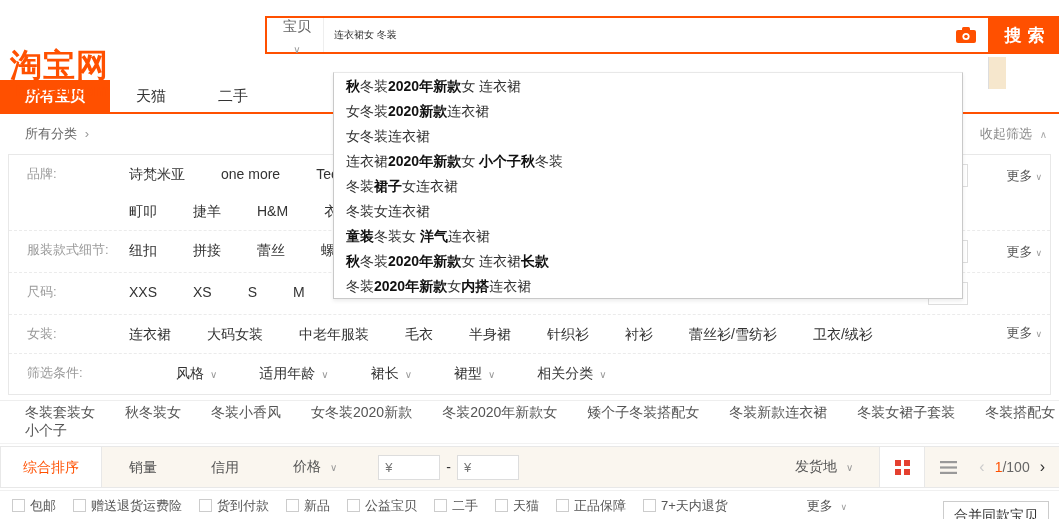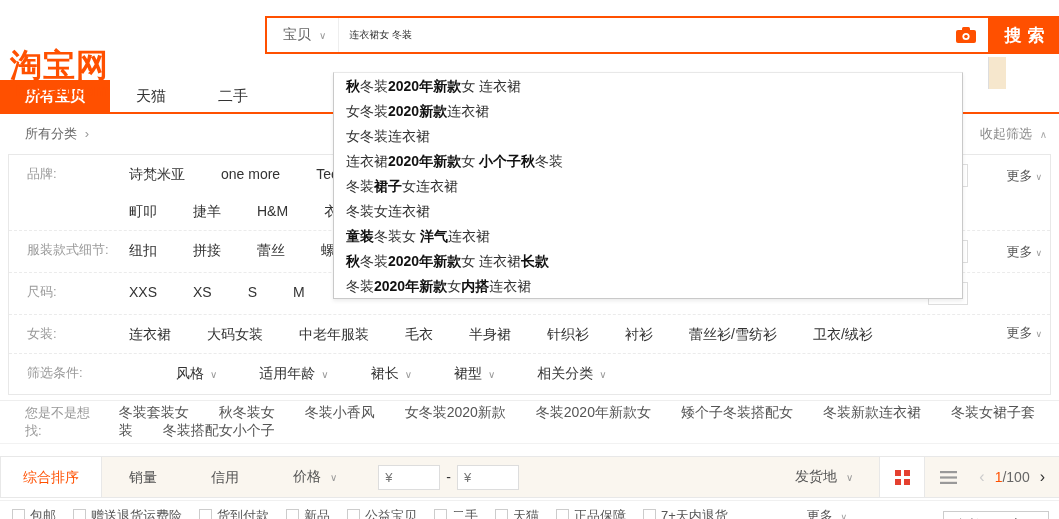--- a/index.html
+++ b/index.html
@@ -10,21 +10,21 @@
     color:#333; font-size:14px;
   }
   
   .header { position:relative; height:80px; }
   .logo { position:absolute; left:10px; top:6px; cursor:pointer;margin-top:42px; }
   .logo-cn { color:#ff5000; font-size:32px; font-weight:bold; letter-spacing:1px; line-height:34px; }
   .logo-en { color:#ff5000; font-size:17px; font-weight:bold; line-height:18px; }
   .search-wrap { position:absolute; left:265px; top:16px; right:0; display:flex; height:38px; }
   .search-box { flex:1; display:flex; align-items:center; border:2px solid #ff5000; background:#fff; }
   .cat-select { display:flex; align-items:center; gap:8px; padding:0 12px 0 16px; height:100%;
-    border-right:1px solid #eee; color:#666; cursor:pointer; }
+    border-right:1px solid #eee; color:#666; cursor:pointer;flex-direction:column; }
   .cat-select .chev { color:#999; font-size:10px; }
   .search-input { flex:1; border:none; outline:none; height:100%; padding:0 8px 0 10px;
     font-size:10px; color:#333; font-family:inherit; }
   .camera { display:flex; align-items:center; padding:0 12px; cursor:pointer; }
   .search-btn { width:69px; background:#ff5000; color:#fff; border:none; font-size:17px;
     font-weight:bold; letter-spacing:6px; padding-left:6px; cursor:pointer; font-family:inherit; }
   .panel-edge { position:absolute; left:988px; top:57px; width:18px; height:32px;
     background:#f6e7cd; border-left:1px solid #ddd; }
   
   .tabbar { display:flex; height:34px; border-bottom:2px solid #ff5000; align-items:stretch; }
@@ -61,21 +61,21 @@
   .sug-item { padding:4px 12px; height:25px; line-height:18px; font-size:14px;
     color:#333; cursor:pointer; white-space:nowrap; overflow:hidden; }
   .seg { font-weight:normal; }
   .seg-bold { font-weight:bold; color:#111; }
   
   .related { display:flex; align-items:center; height:44px; margin-top:5px;
     border-top:1px solid #eee; border-bottom:1px solid #f2f2f2; padding-left:25px; }
   .rel-label { color:#999; font-size:13px; margin-right:24px; }
   .rel-term { color:#555; margin-right:30px; cursor:pointer; }
   
-  .toolbar { display:flex; align-items:center; height:42px; margin-top:12px;
+  .toolbar { display:flex; align-items:center; height:42px; margin-top:2px;
     background:#faf6ef; border-top:1px solid #e8e8e8; border-bottom:1px solid #e8e8e8; }
   .sort { padding:0 27px; line-height:40px; color:#555; cursor:pointer; font-size:14px; }
   .sort.active { background:#fff; color:#ff5000; border-left:1px solid #e8e8e8;
     border-right:1px solid #e8e8e8; padding:0 22px; }
   .sort .chev { font-size:10px; color:#999; margin-left:5px; }
   .price-range { display:flex; align-items:center; gap:6px; margin-left:14px; }
   .price-input { width:62px; height:25px; border:1px solid #ddd; background:#fff;
     padding:0 6px; font-size:13px; color:#555; outline:none; font-family:inherit; }
   .ship-from { margin-left:auto; color:#555; cursor:pointer; }
   .ship-from .chev { font-size:10px; color:#999; margin-left:5px; }
@@ -247,21 +247,20 @@
       <span><span class="seg-bold">秋</span><span class="seg">冬装</span><span class="seg-bold">2020年新款</span><span class="seg">女 连衣裙</span><span class="seg-bold">长款</span></span>
     </div>
 
     <div class="sug-item">
       <span><span class="seg">冬装</span><span class="seg-bold">2020年新款</span><span class="seg">女</span><span class="seg-bold">内搭</span><span class="seg">连衣裙</span></span>
     </div>
 
 </div>
 
 <div class="related">
-  <span class="rel-label">您是不是想找:</span>
   <span>
     <span class="rel-term">冬装套装女</span><span class="rel-term">秋冬装女</span><span class="rel-term">冬装小香风</span><span class="rel-term">女冬装2020新款</span><span class="rel-term">冬装2020年新款女</span><span class="rel-term">矮个子冬装搭配女</span><span class="rel-term">冬装新款连衣裙</span><span class="rel-term">冬装女裙子套装</span><span class="rel-term">冬装搭配女小个子</span>
   </span>
 </div>
 
 <div class="toolbar">
   <div class="sort active">综合排序</div>
   <div class="sort">销量</div>
   <div class="sort">信用</div>
   <div class="sort">

